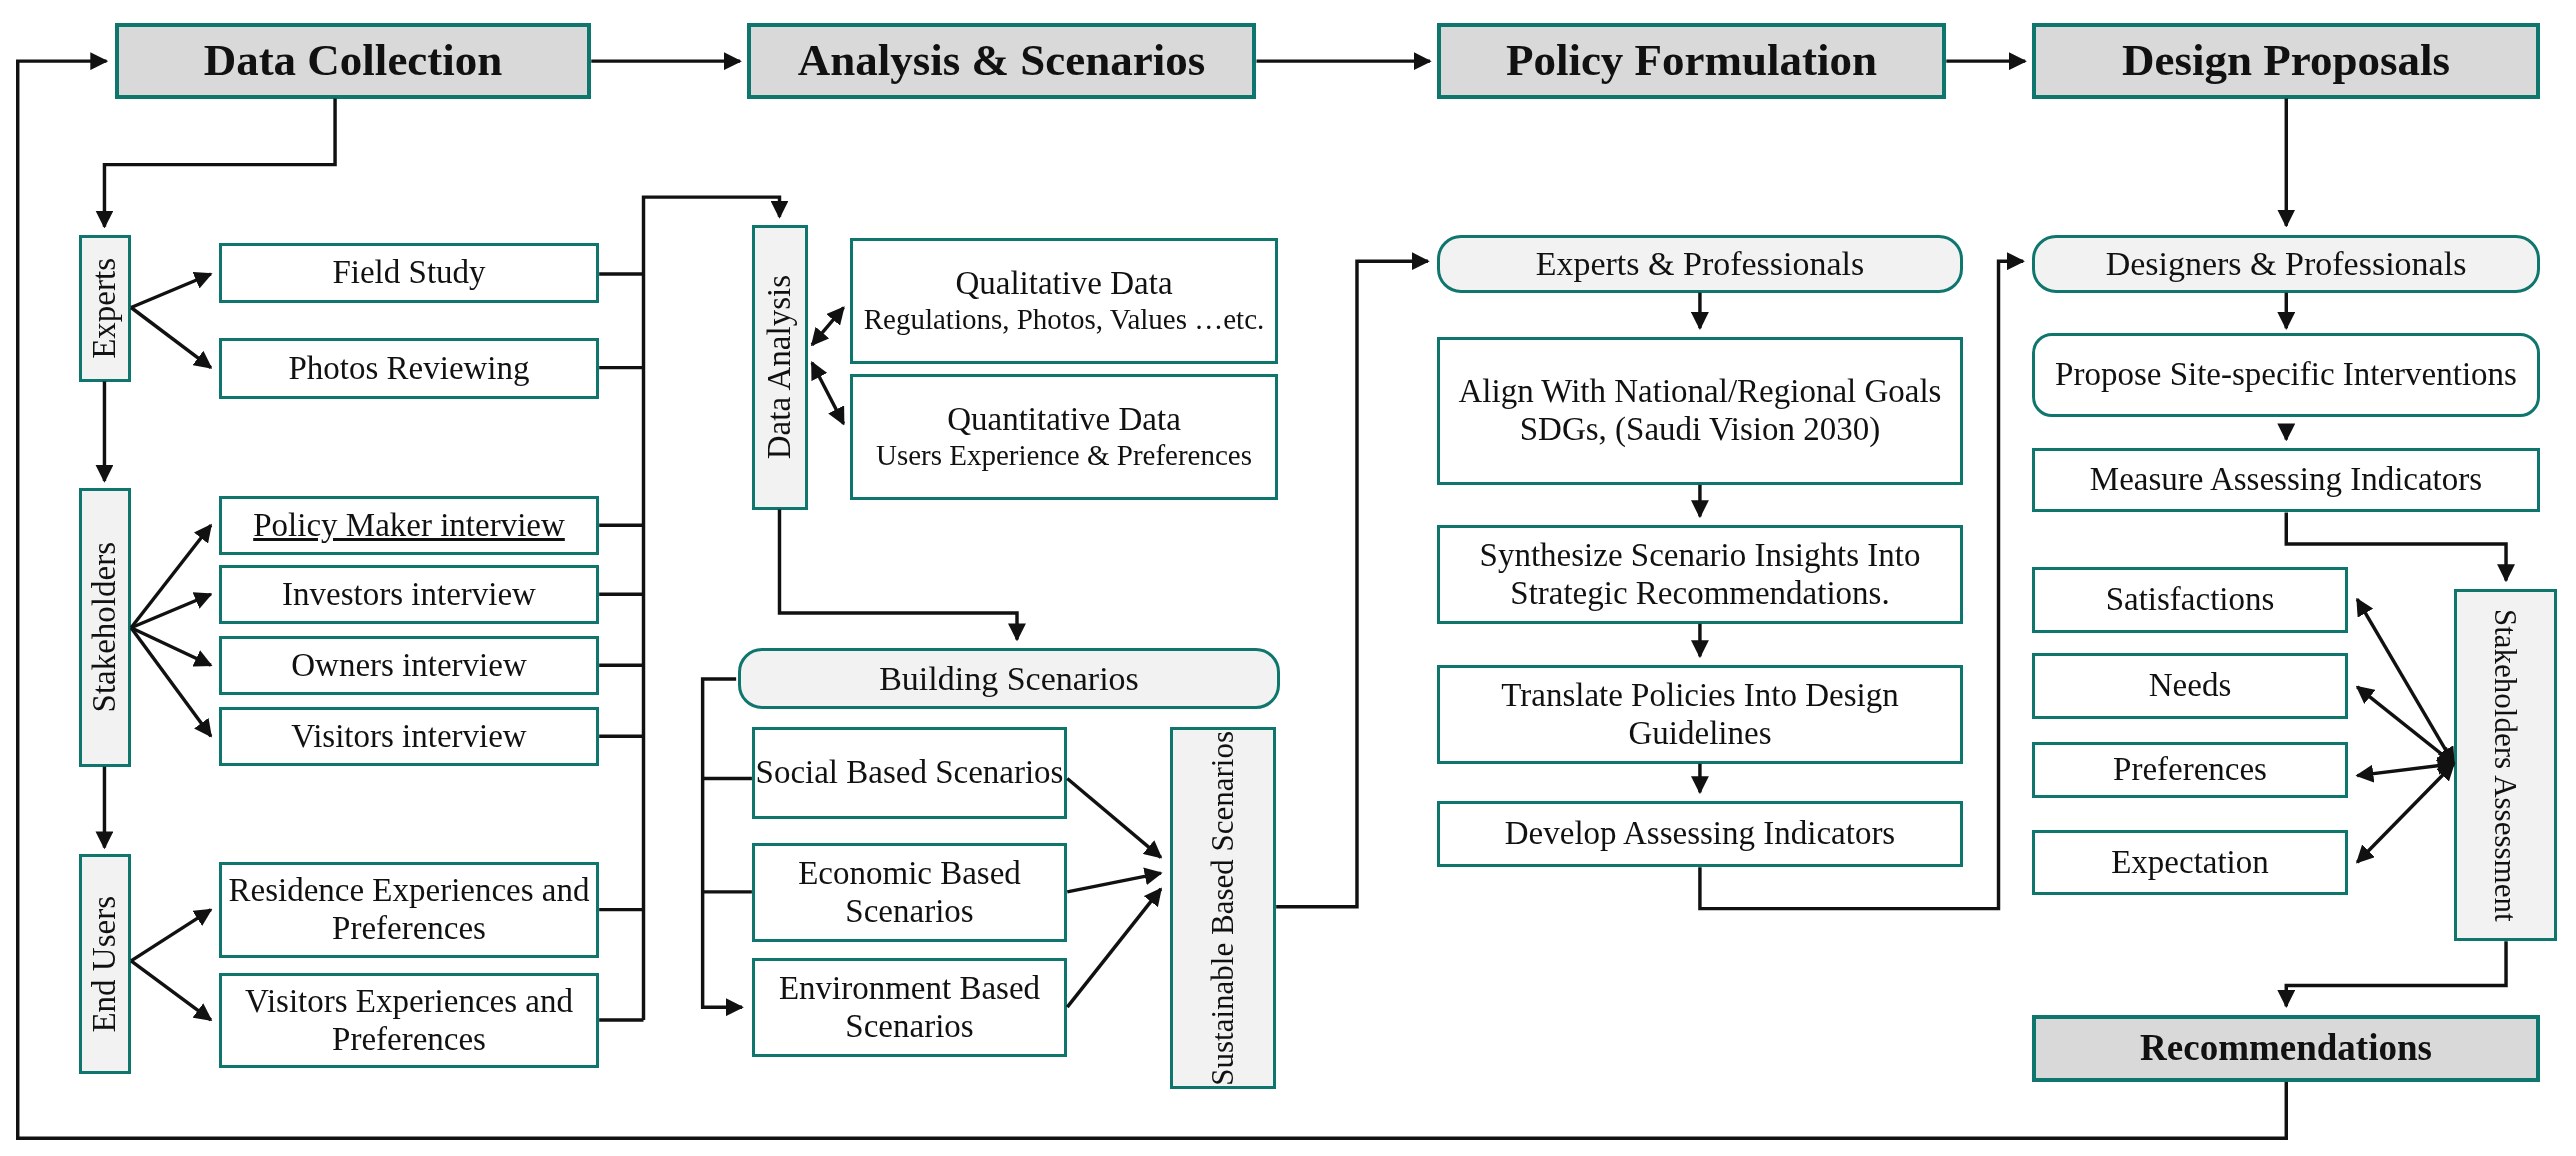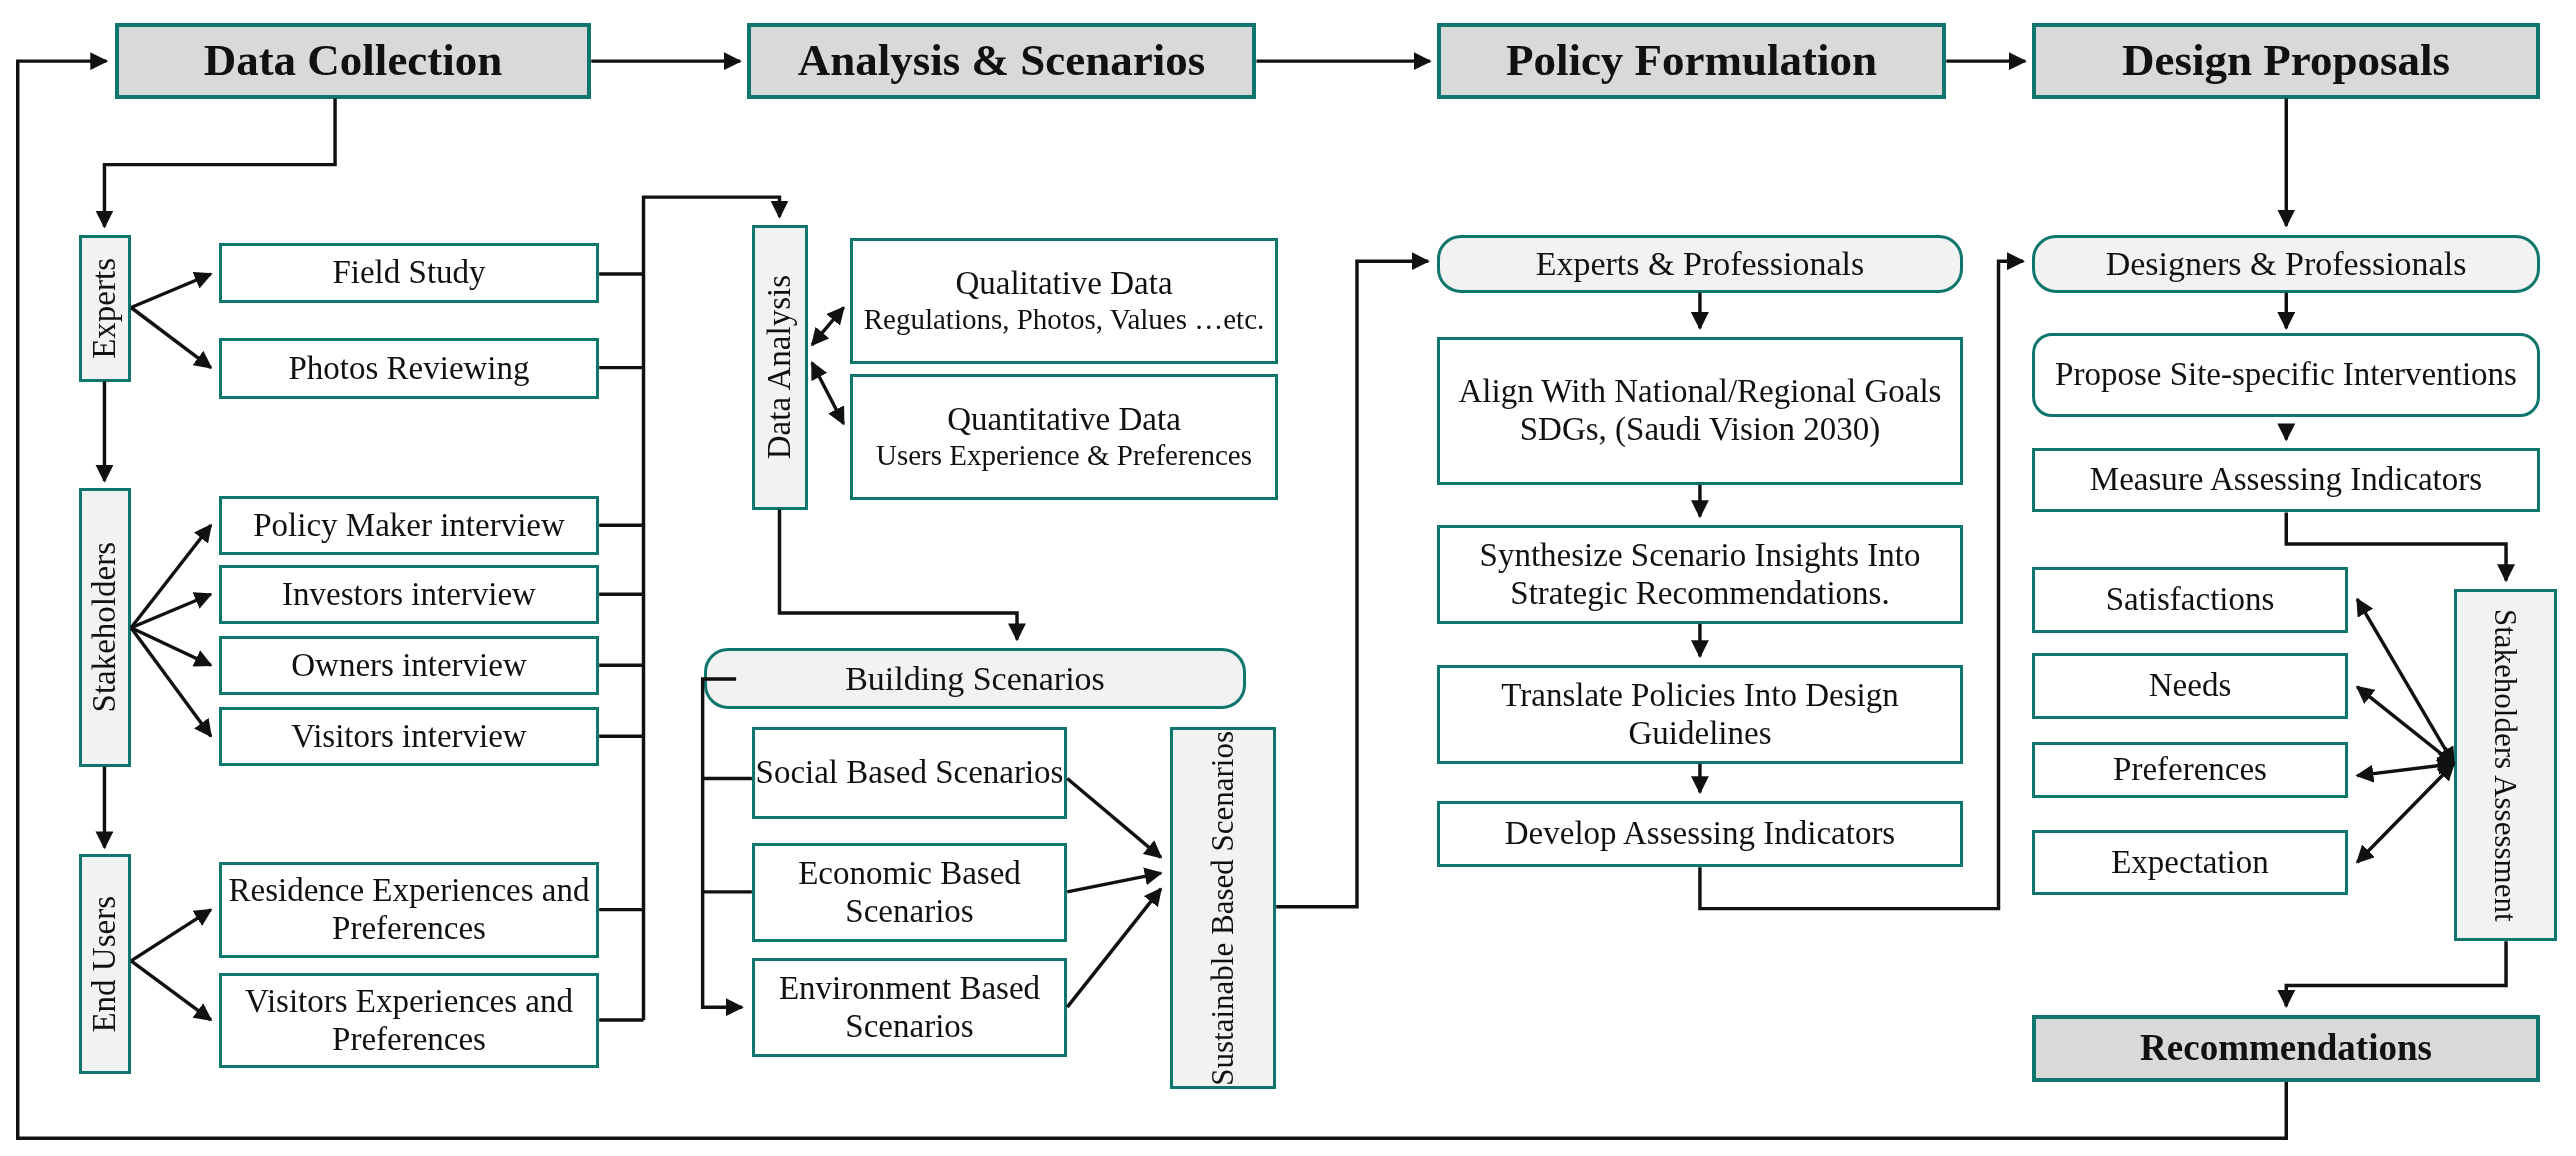--- a/index.html
+++ b/index.html
@@ -33,21 +33,21 @@
 
   <div class="box group" style="left:79px;top:235px;width:52px;height:147px;">
     <span class="vccw">Experts</span>
   </div>
   <div class="box leaf" style="left:219px;top:243px;width:380px;height:60px;">Field Study</div>
   <div class="box leaf" style="left:219px;top:338px;width:380px;height:61px;">Photos Reviewing</div>
 
   <div class="box group" style="left:79px;top:488px;width:52px;height:279px;">
     <span class="vccw">Stakeholders</span>
   </div>
-  <div class="box leaf" style="left:219px;top:496px;width:380px;height:59px;">Policy Maker interview</div>
+  <div class="box leaf" style="left:219px;top:496px;width:380px;height:59px;text-decoration:underline;">Policy Maker interview</div>
   <div class="box leaf" style="left:219px;top:565px;width:380px;height:59px;">Investors interview</div>
   <div class="box leaf" style="left:219px;top:636px;width:380px;height:59px;">Owners interview</div>
   <div class="box leaf" style="left:219px;top:707px;width:380px;height:59px;">Visitors interview</div>
 
   <div class="box group" style="left:79px;top:854px;width:52px;height:220px;">
     <span class="vccw">End Users</span>
   </div>
   <div class="box leaf" style="left:219px;top:862px;width:380px;height:96px;">Residence Experiences and Preferences</div>
   <div class="box leaf" style="left:219px;top:973px;width:380px;height:95px;">Visitors Experiences and Preferences</div>
 
@@ -56,21 +56,21 @@
   </div>
   <div class="box" style="left:850px;top:238px;width:428px;height:126px;">
     <div class="title">Qualitative Data</div>
     <div class="sub">Regulations, Photos, Values …etc.</div>
   </div>
   <div class="box" style="left:850px;top:374px;width:428px;height:126px;">
     <div class="title">Quantitative Data</div>
     <div class="sub">Users Experience &amp; Preferences</div>
   </div>
 
-  <div class="box hdr" style="left:704px;top:648px;width:542px;height:61px;">Building Scenarios</div>
+  <div class="box hdr" style="left:738px;top:648px;width:542px;height:61px;">Building Scenarios</div>
   <div class="box leaf" style="left:752px;top:727px;width:315px;height:92px;">Social Based Scenarios</div>
   <div class="box leaf" style="left:752px;top:843px;width:315px;height:99px;">Economic Based Scenarios</div>
   <div class="box leaf" style="left:752px;top:958px;width:315px;height:99px;">Environment Based Scenarios</div>
   <div class="box group" style="left:1170px;top:727px;width:106px;height:362px;">
     <span class="vccw vsm">Sustainable Based Scenarios</span>
   </div>
 
   <div class="box hdr" style="left:1437px;top:235px;width:526px;height:58px;">Experts &amp; Professionals</div>
   <div class="box leaf" style="left:1437px;top:337px;width:526px;height:148px;">
     <div>Align With National/Regional Goals</div>

